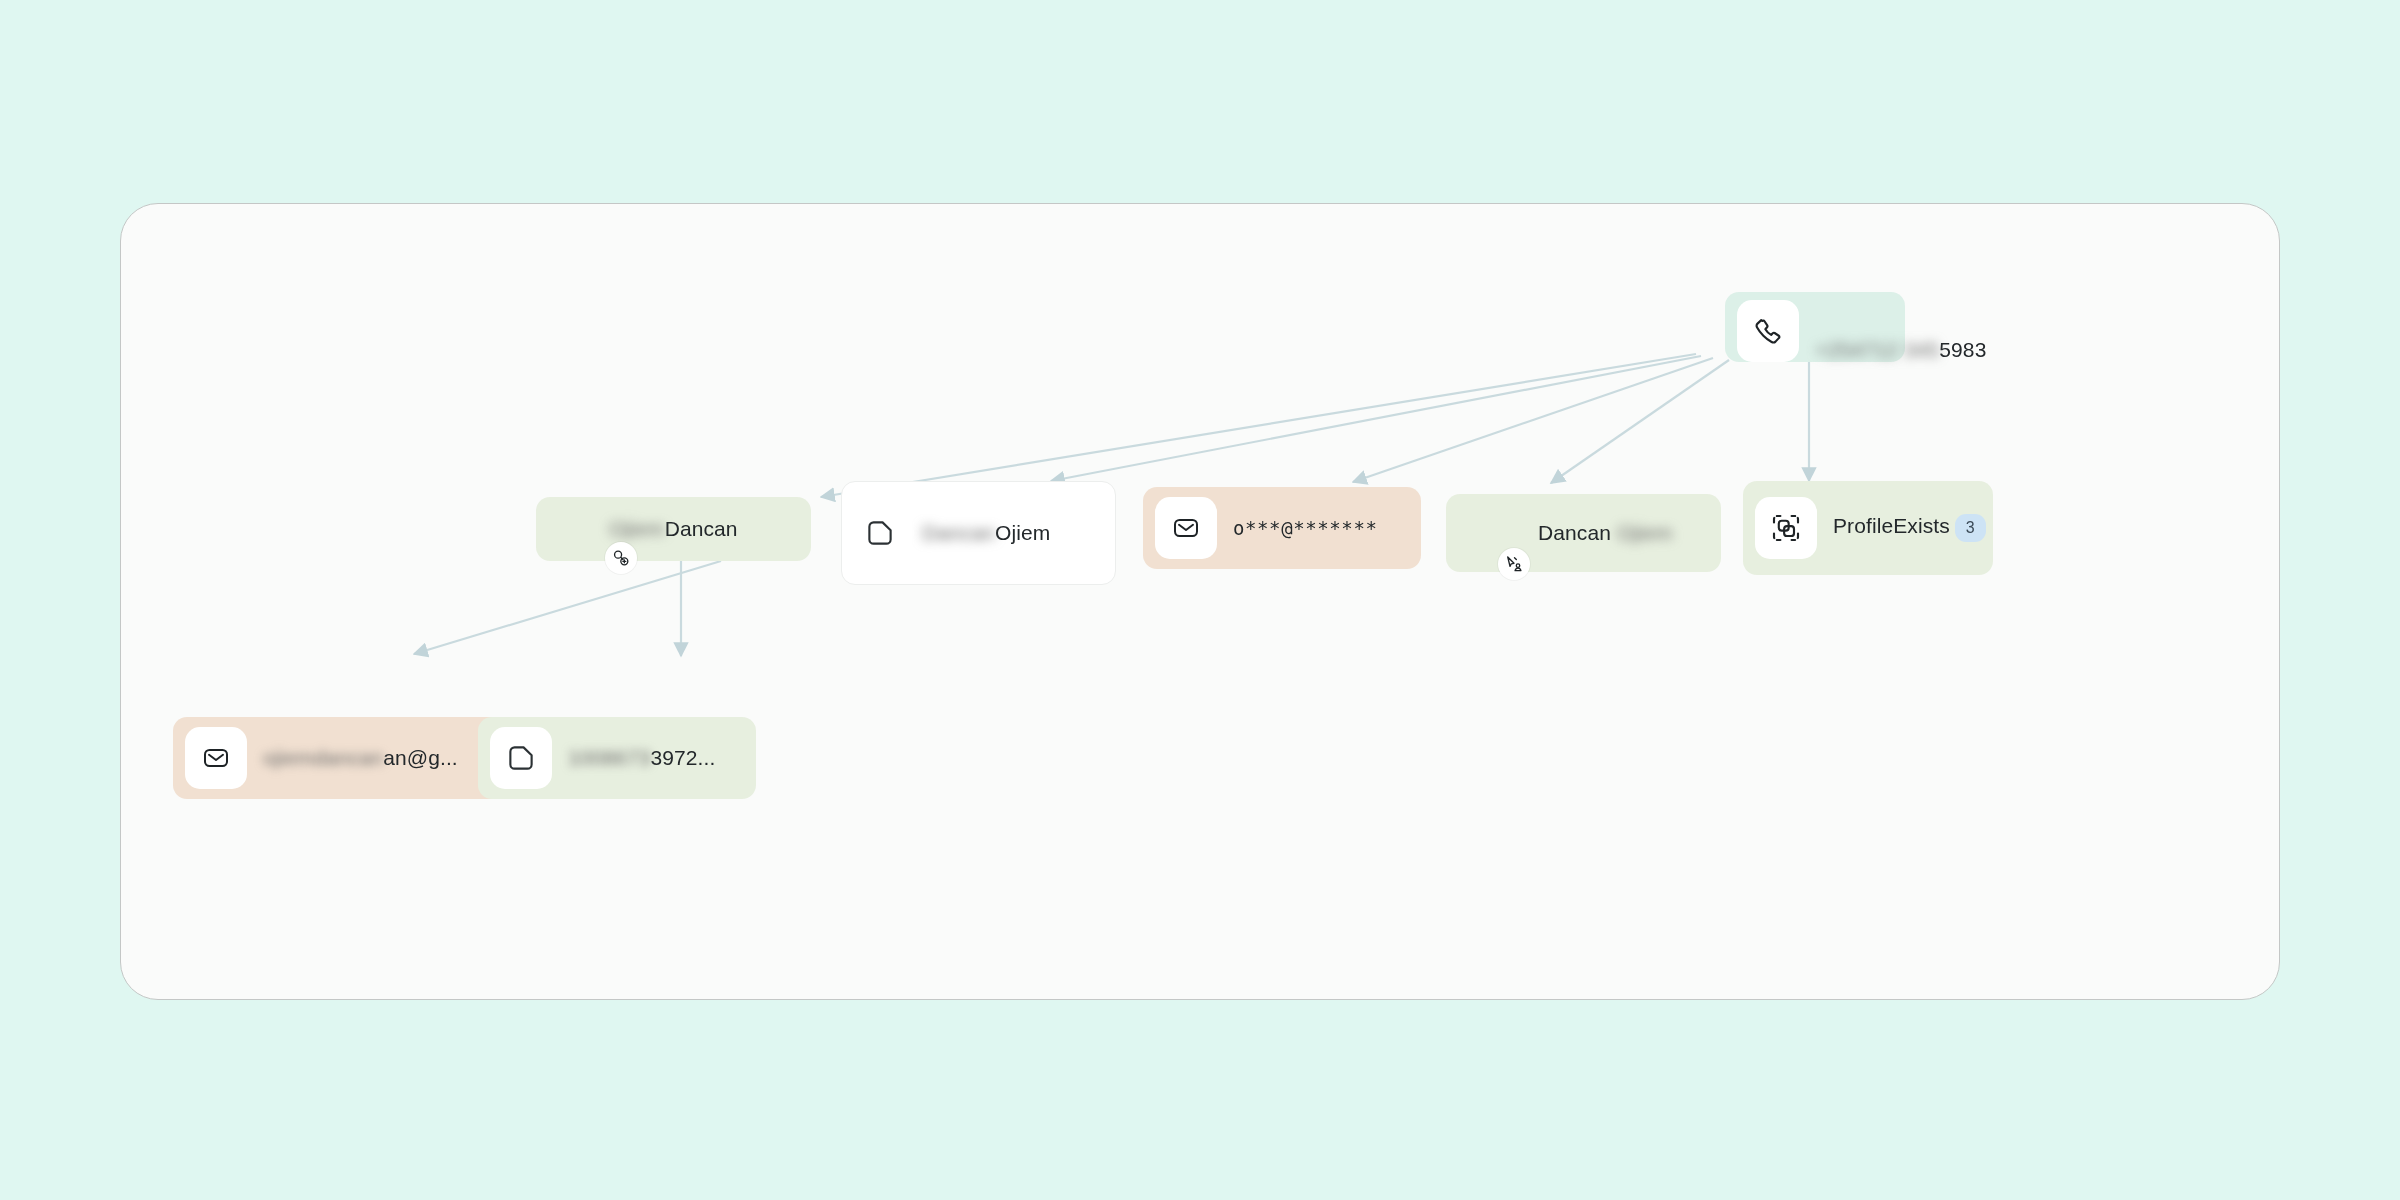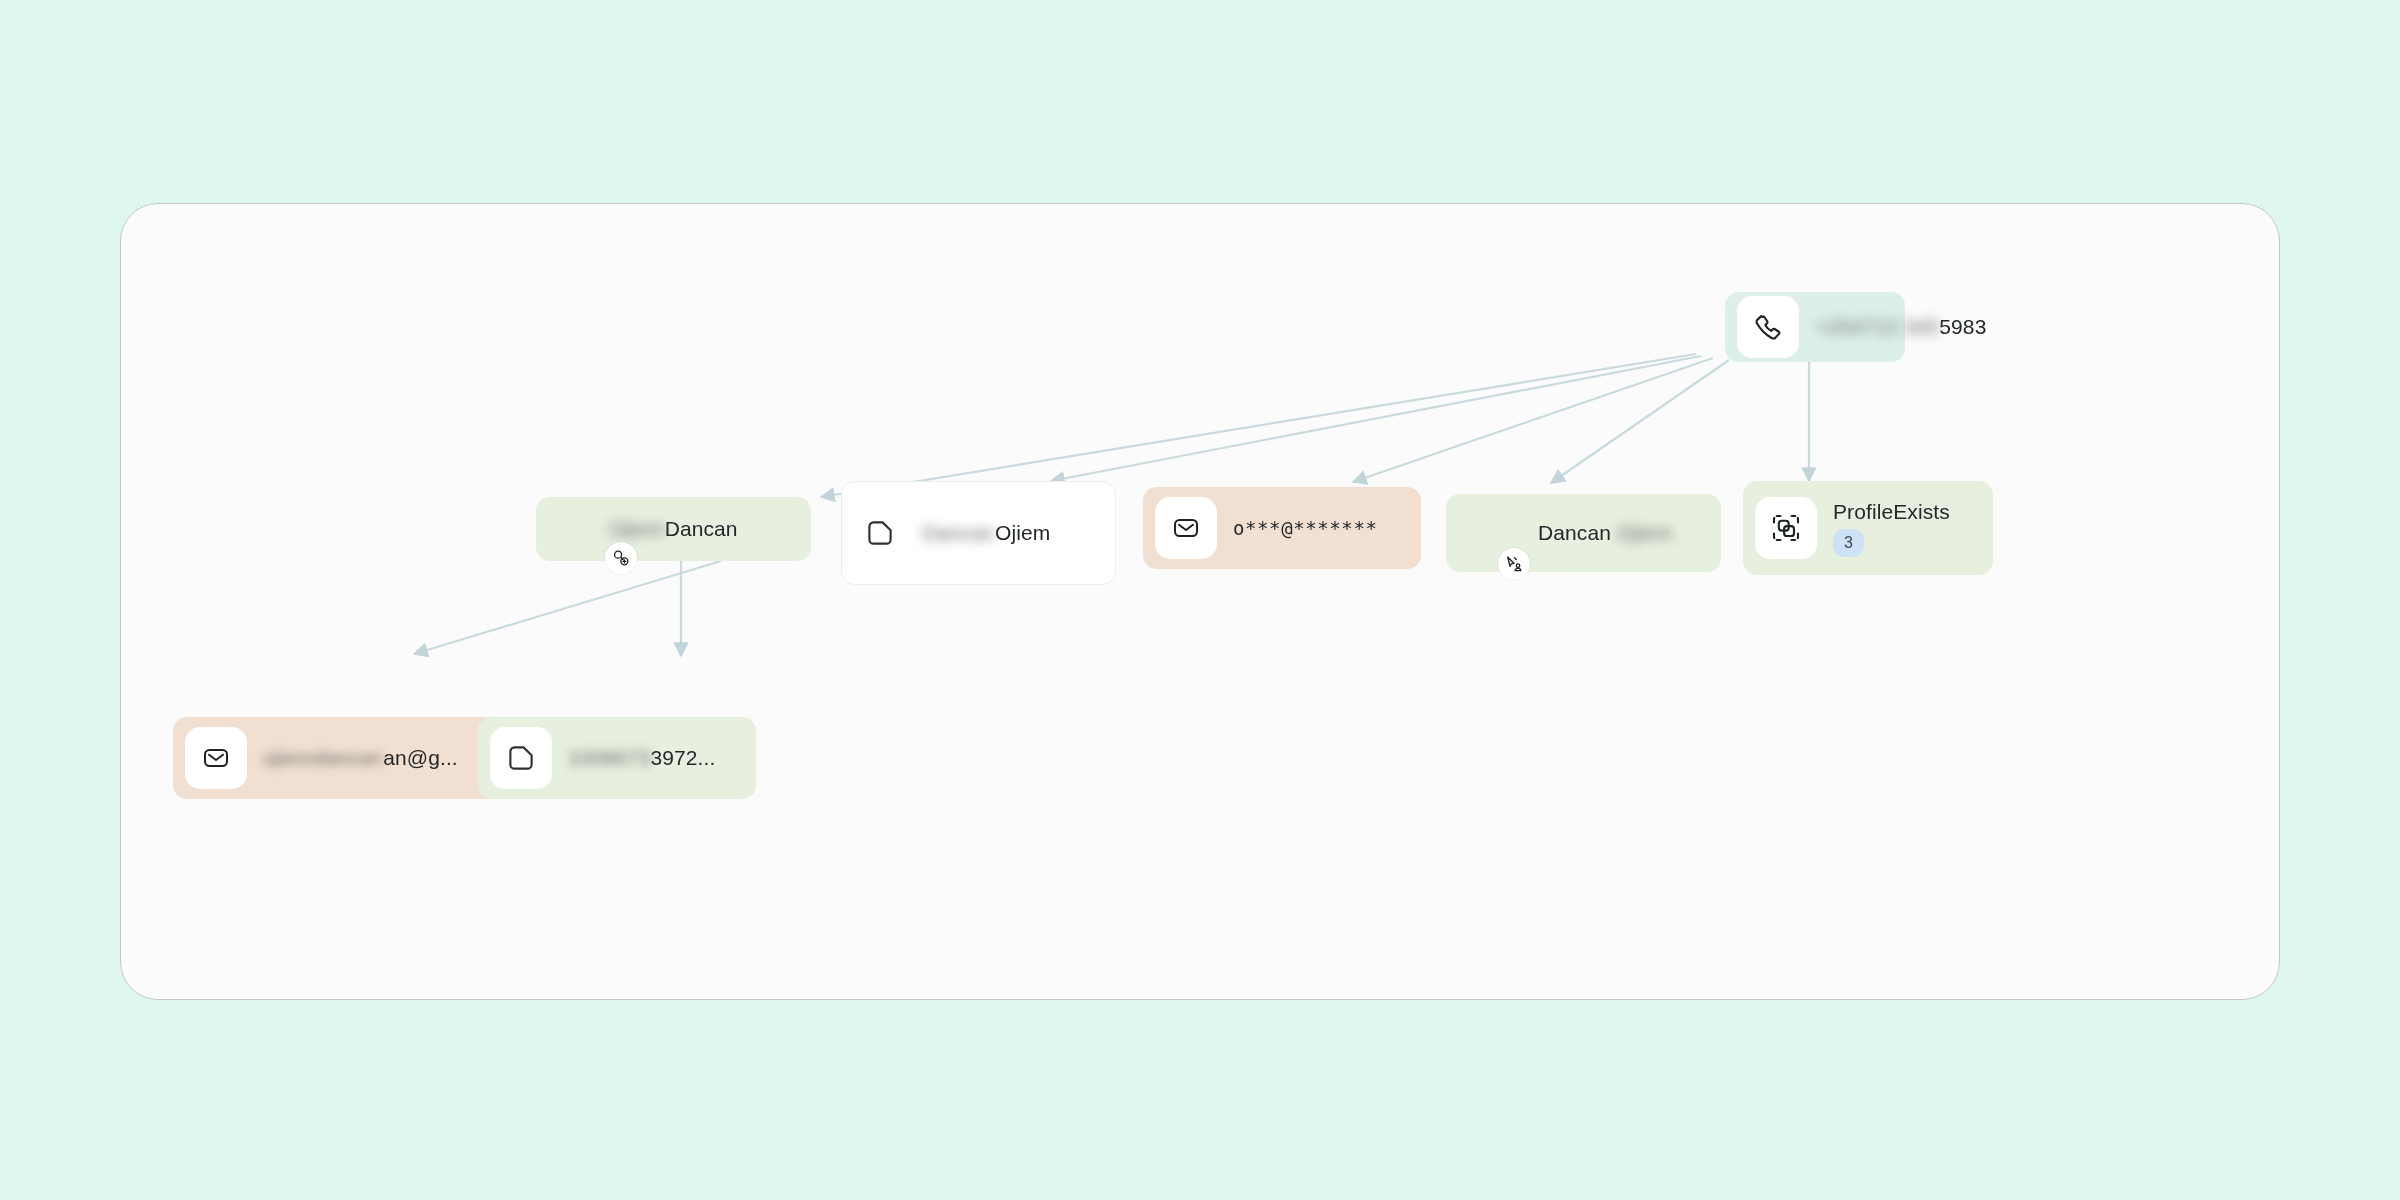--- a/index.html
+++ b/index.html
@@ -49,21 +49,21 @@
     position: absolute;
     display: flex;
     align-items: center;
     border-radius: 14px;
     box-sizing: border-box;
     padding: 0 14px 0 12px;
     gap: 16px;
   }
   .node.green   { background: #e7efdf; }
   .node.peach   { background: #f1e0d1; }
-  .node.mint    { background: #dcf0e8; }
+  .node.mint    { background: #dcf0e8; align-items: flex-end; }
   .node.white   { background: #ffffff; border: 1.2px solid #eceeed; }
 
   .node-icon {
     position: relative;
     flex: 0 0 auto;
     width: 62px;
     height: 62px;
     background: #ffffff;
     border-radius: 15px;
     display: flex;
@@ -98,21 +98,21 @@
   .node-label {
     font-size: 21px;
     color: #23282b;
     white-space: nowrap;
     letter-spacing: 0.1px;
     display: flex;
     align-items: center;
   }
   .label-stack {
     display: flex;
-    flex-direction: column;
+    flex-direction: row;
     gap: 5px;
     align-items: flex-start;
   }
 
   
   .redacted {
     color: #6b6b6b;
     filter: blur(5.2px);
     display: inline-block;
   }

